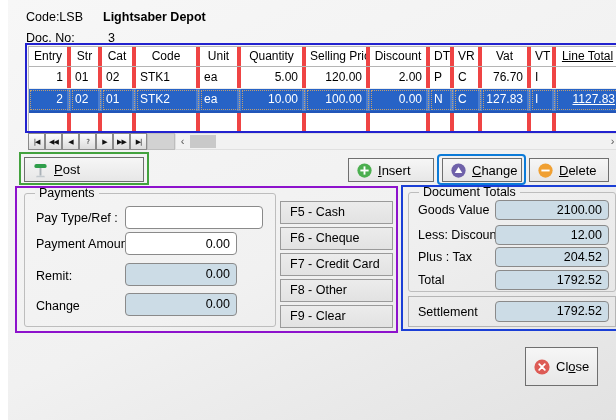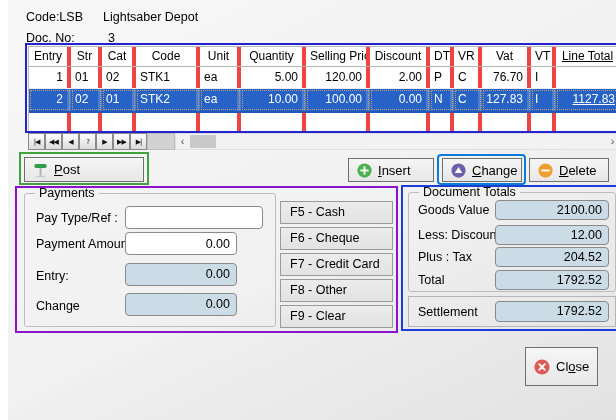--- a/index.html
+++ b/index.html
@@ -72,21 +72,21 @@
   #ann-change{left:429px;top:154px;width:89px;height:31px;border:2px solid #0c7bd8;border-radius:4px;}
   #ann-pay{left:7px;top:186px;width:383px;height:147px;border:2px solid #8d12cc;}
   #ann-tot{left:393px;top:185px;width:221px;height:146px;border:2px solid #1b3fd6;}
 </style>
 </head>
 <body>
 
 <div id="win">
 
   <div class="abs lbl" style="left:18px;top:10px;">Code:LSB</div>
-  <div class="abs lbl" style="left:95px;top:10px;">Lightsaber Depot</div>
+  <div class="abs lbl" style="left:95px;top:10px;font-weight:bold;">Lightsaber Depot</div>
   <div class="abs lbl" style="left:18px;top:31px;">Doc. No:</div>
   <div class="abs lbl" style="left:100px;top:31px;">3</div>
 
   <div id="grid" class="abs">
     <div class="grow ghead">
       <div class="gc cw0">Entry</div>
       <div class="gc cw1">Str</div>
       <div class="gc cw2">Cat</div>
       <div class="gc cw3">Code</div>
       <div class="gc cw4">Unit</div>
@@ -208,21 +208,21 @@
     <span><span></span><u>D</u><span>elete</span></span>
   </button>
 
   <div id="paygroup" class="abs group">
     <span class="gtitle">Payments</span>
   </div>
   <div class="abs lbl" style="left:28px;top:211px;">Pay Type/Ref :</div>
   <input class="abs fld" style="left: 117px; top: 206px; width: 138px; height: 23px;" value="">
   <div class="abs lbl" style="left:28px;top:237px;">Payment Amount:</div>
   <input class="abs fld num" style="left: 117px; top: 232px; width: 112px; height: 23px;" value="0.00">
-  <div class="abs lbl" style="left:28px;top:269px;">Entry:</div>
+  <div class="abs lbl" style="left:28px;top:269px;">Remit:</div>
   <div class="abs fld ro num" style="left:117px;top:263px;width:112px;height:23px;line-height:21px;">0.00</div>
   <div class="abs lbl" style="left:28px;top:299px;">Change</div>
   <div class="abs fld ro num" style="left:117px;top:293px;width:112px;height:23px;line-height:21px;">0.00</div>
 
   <button class="fkey abs" style="top:201px;">F5 - Cash</button>
   <button class="fkey abs" style="top:227px;">F6 - Cheque</button>
   <button class="fkey abs" style="top:253px;">F7 - Credit Card</button>
   <button class="fkey abs" style="top:279px;">F8 - Other</button>
   <button class="fkey abs" style="top:305px;">F9 - Clear</button>
 

